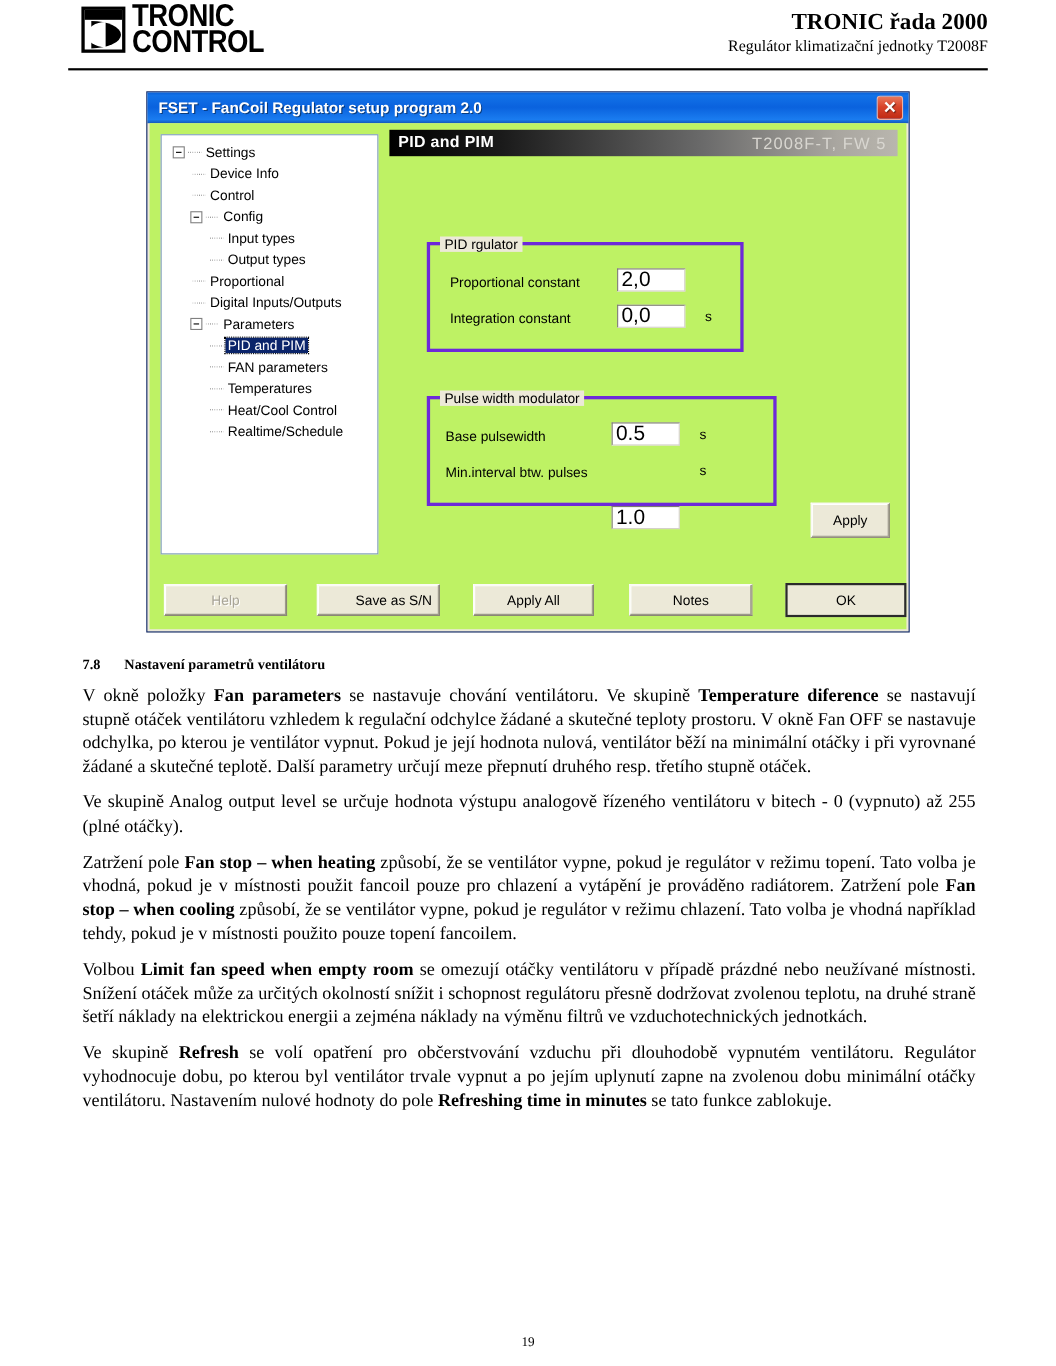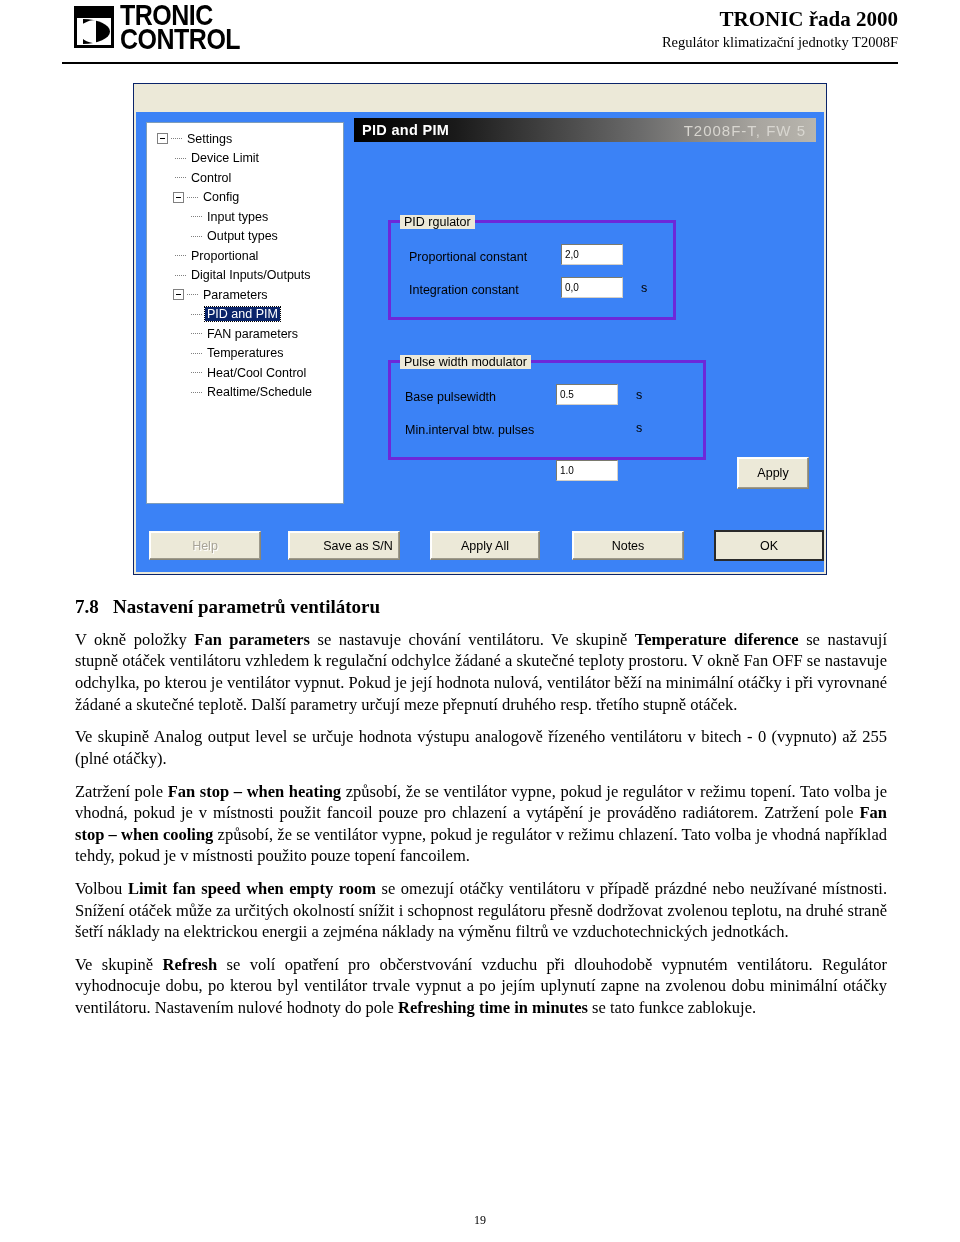--- a/index.html
+++ b/index.html
@@ -149,21 +149,21 @@
     font-weight: bold;
     line-height: 1;
     text-shadow: 1px 1px 1px rgba(0,0,0,0.5);
   }
   .client-area {
     position: absolute;
     left: 2px;
     top: 28px;
     right: 2px;
     bottom: 2px;
-    background: #3b82f6;
+    background: #bef264;
   }
 
   
   .tree-panel {
     position: absolute;
     left: 10px;
     top: 10px;
     width: 198px;
     height: 382px;
     background: #ffffff;
@@ -270,21 +270,21 @@
   }
   .textbox {
     background: #ffffff;
     border: 1px solid #7a7a6e;
     border-right-color: #d4d0c8;
     border-bottom-color: #d4d0c8;
     box-sizing: border-box;
     height: 21px;
     line-height: 19px;
     padding: 0 3px;
-    font-size: 10px;
+    font-size: 19px;
     font-family: "Liberation Sans", sans-serif;
     color: #000;
   }
   .unit {
     font-size: 12.5px;
     margin-left: 8px;
   }
 
   
   .btn {
@@ -315,21 +315,21 @@
     left: 75px;
     top: 595px;
     width: 812px;
     font-family: "Liberation Serif", serif;
     font-size: 16.5px;
     line-height: 1.31;
     color: #000;
   }
   .sec-head {
     font-weight: bold;
-    font-size: 19px;
+    font-size: 13px;
     margin: 0 0 9px 0;
     display: flex;
   }
   .sec-head .num { width: 38px; flex: 0 0 auto; }
   .doc p {
     margin: 0 0 11px 0;
     text-align: justify;
   }
   .doc p b { font-weight: bold; }
   .pageno {
@@ -359,37 +359,41 @@
   </div>
   <div class="brand-title">
     <div class="t1">TRONIC řada 2000</div>
     <div class="t2">Regulátor klimatizační jednotky T2008F</div>
   </div>
   <div class="header-rule"></div>
 </div>
 
 <div class="app-window">
 
+  <div class="titlebar">
+    <span class="titlebar-text">FSET - FanCoil Regulator setup program 2.0</span>
+    <div class="close-btn">✕</div>
+  </div>
 
   <div class="client-area">
 
     <div class="tree-panel">
       <div class="tree">
 
         <div class="tree-row">
           <span class="tree-indent" style="width:6px"></span>
           <span class="expander"></span>
           <span class="dotlead"></span>
           <span class="tree-label">Settings</span>
         </div>
 
         <div class="tree-row">
           <span class="tree-indent" style="width:24px"></span>
           <span class="dotlead"></span>
-          <span class="tree-label">Device Limit</span>
+          <span class="tree-label">Device Info</span>
         </div>
 
         <div class="tree-row">
           <span class="tree-indent" style="width:24px"></span>
           <span class="dotlead"></span>
           <span class="tree-label">Control</span>
         </div>
 
         <div class="tree-row">
           <span class="tree-indent" style="width:22px"></span>

